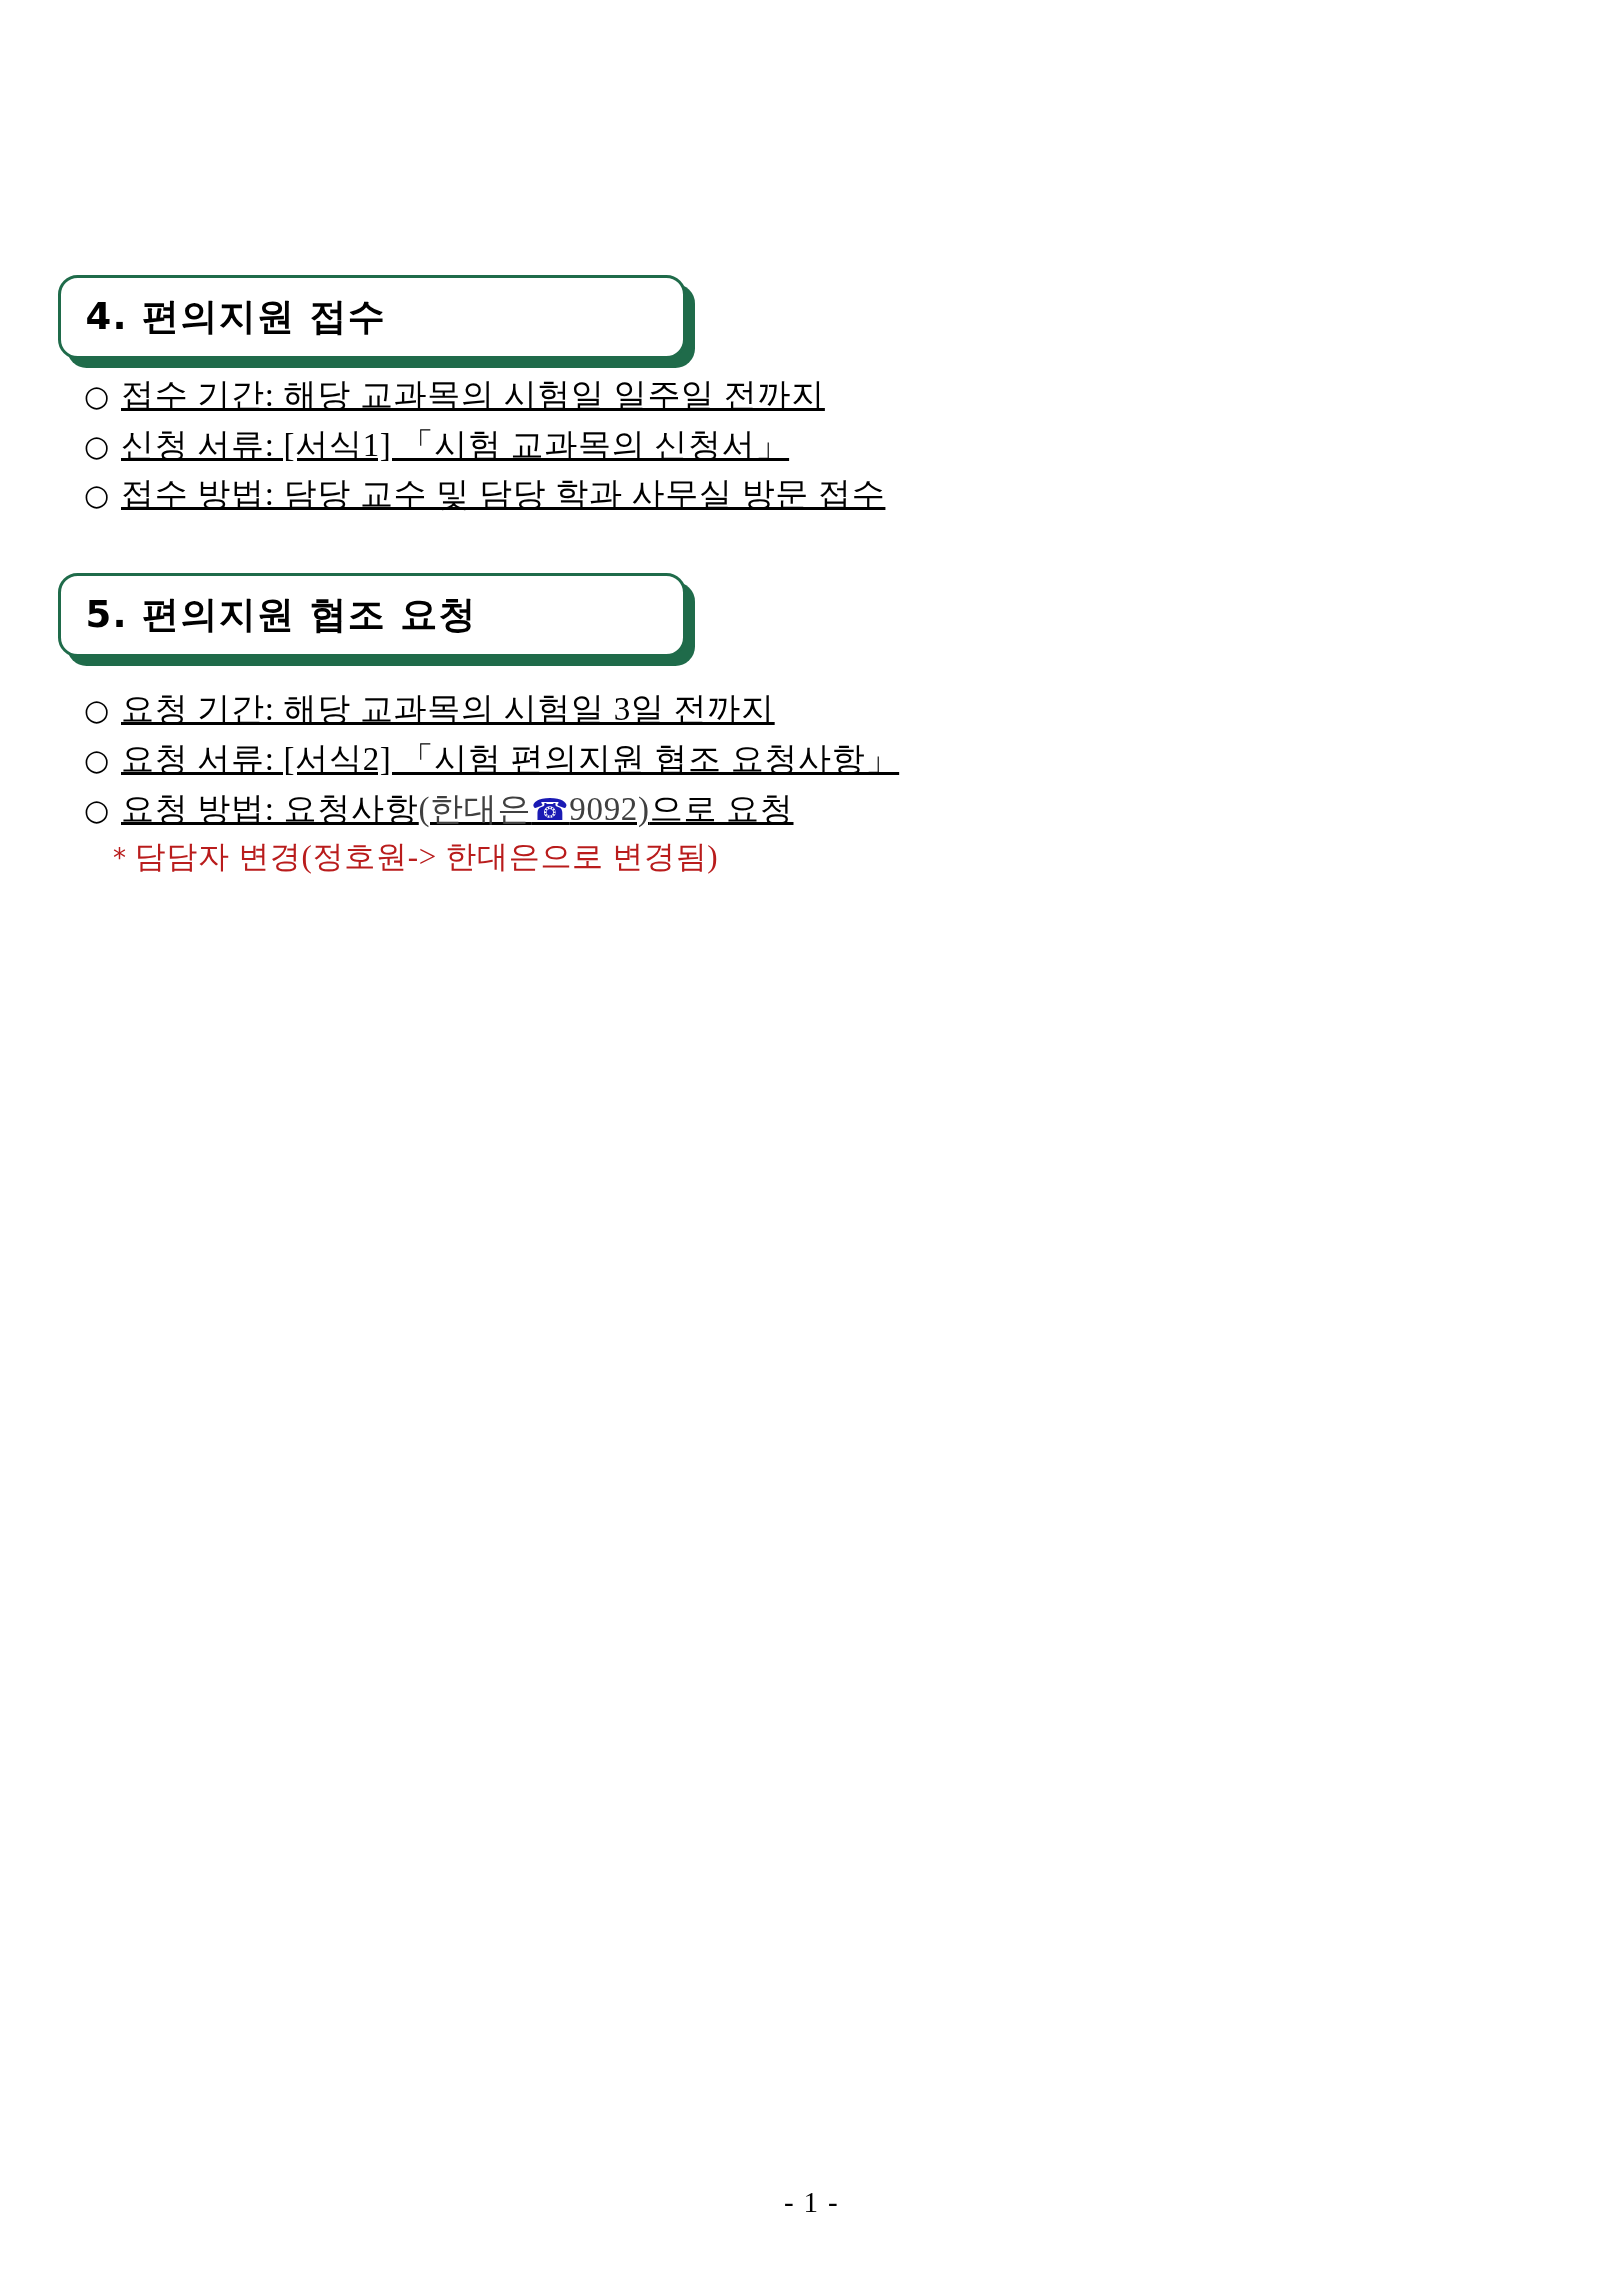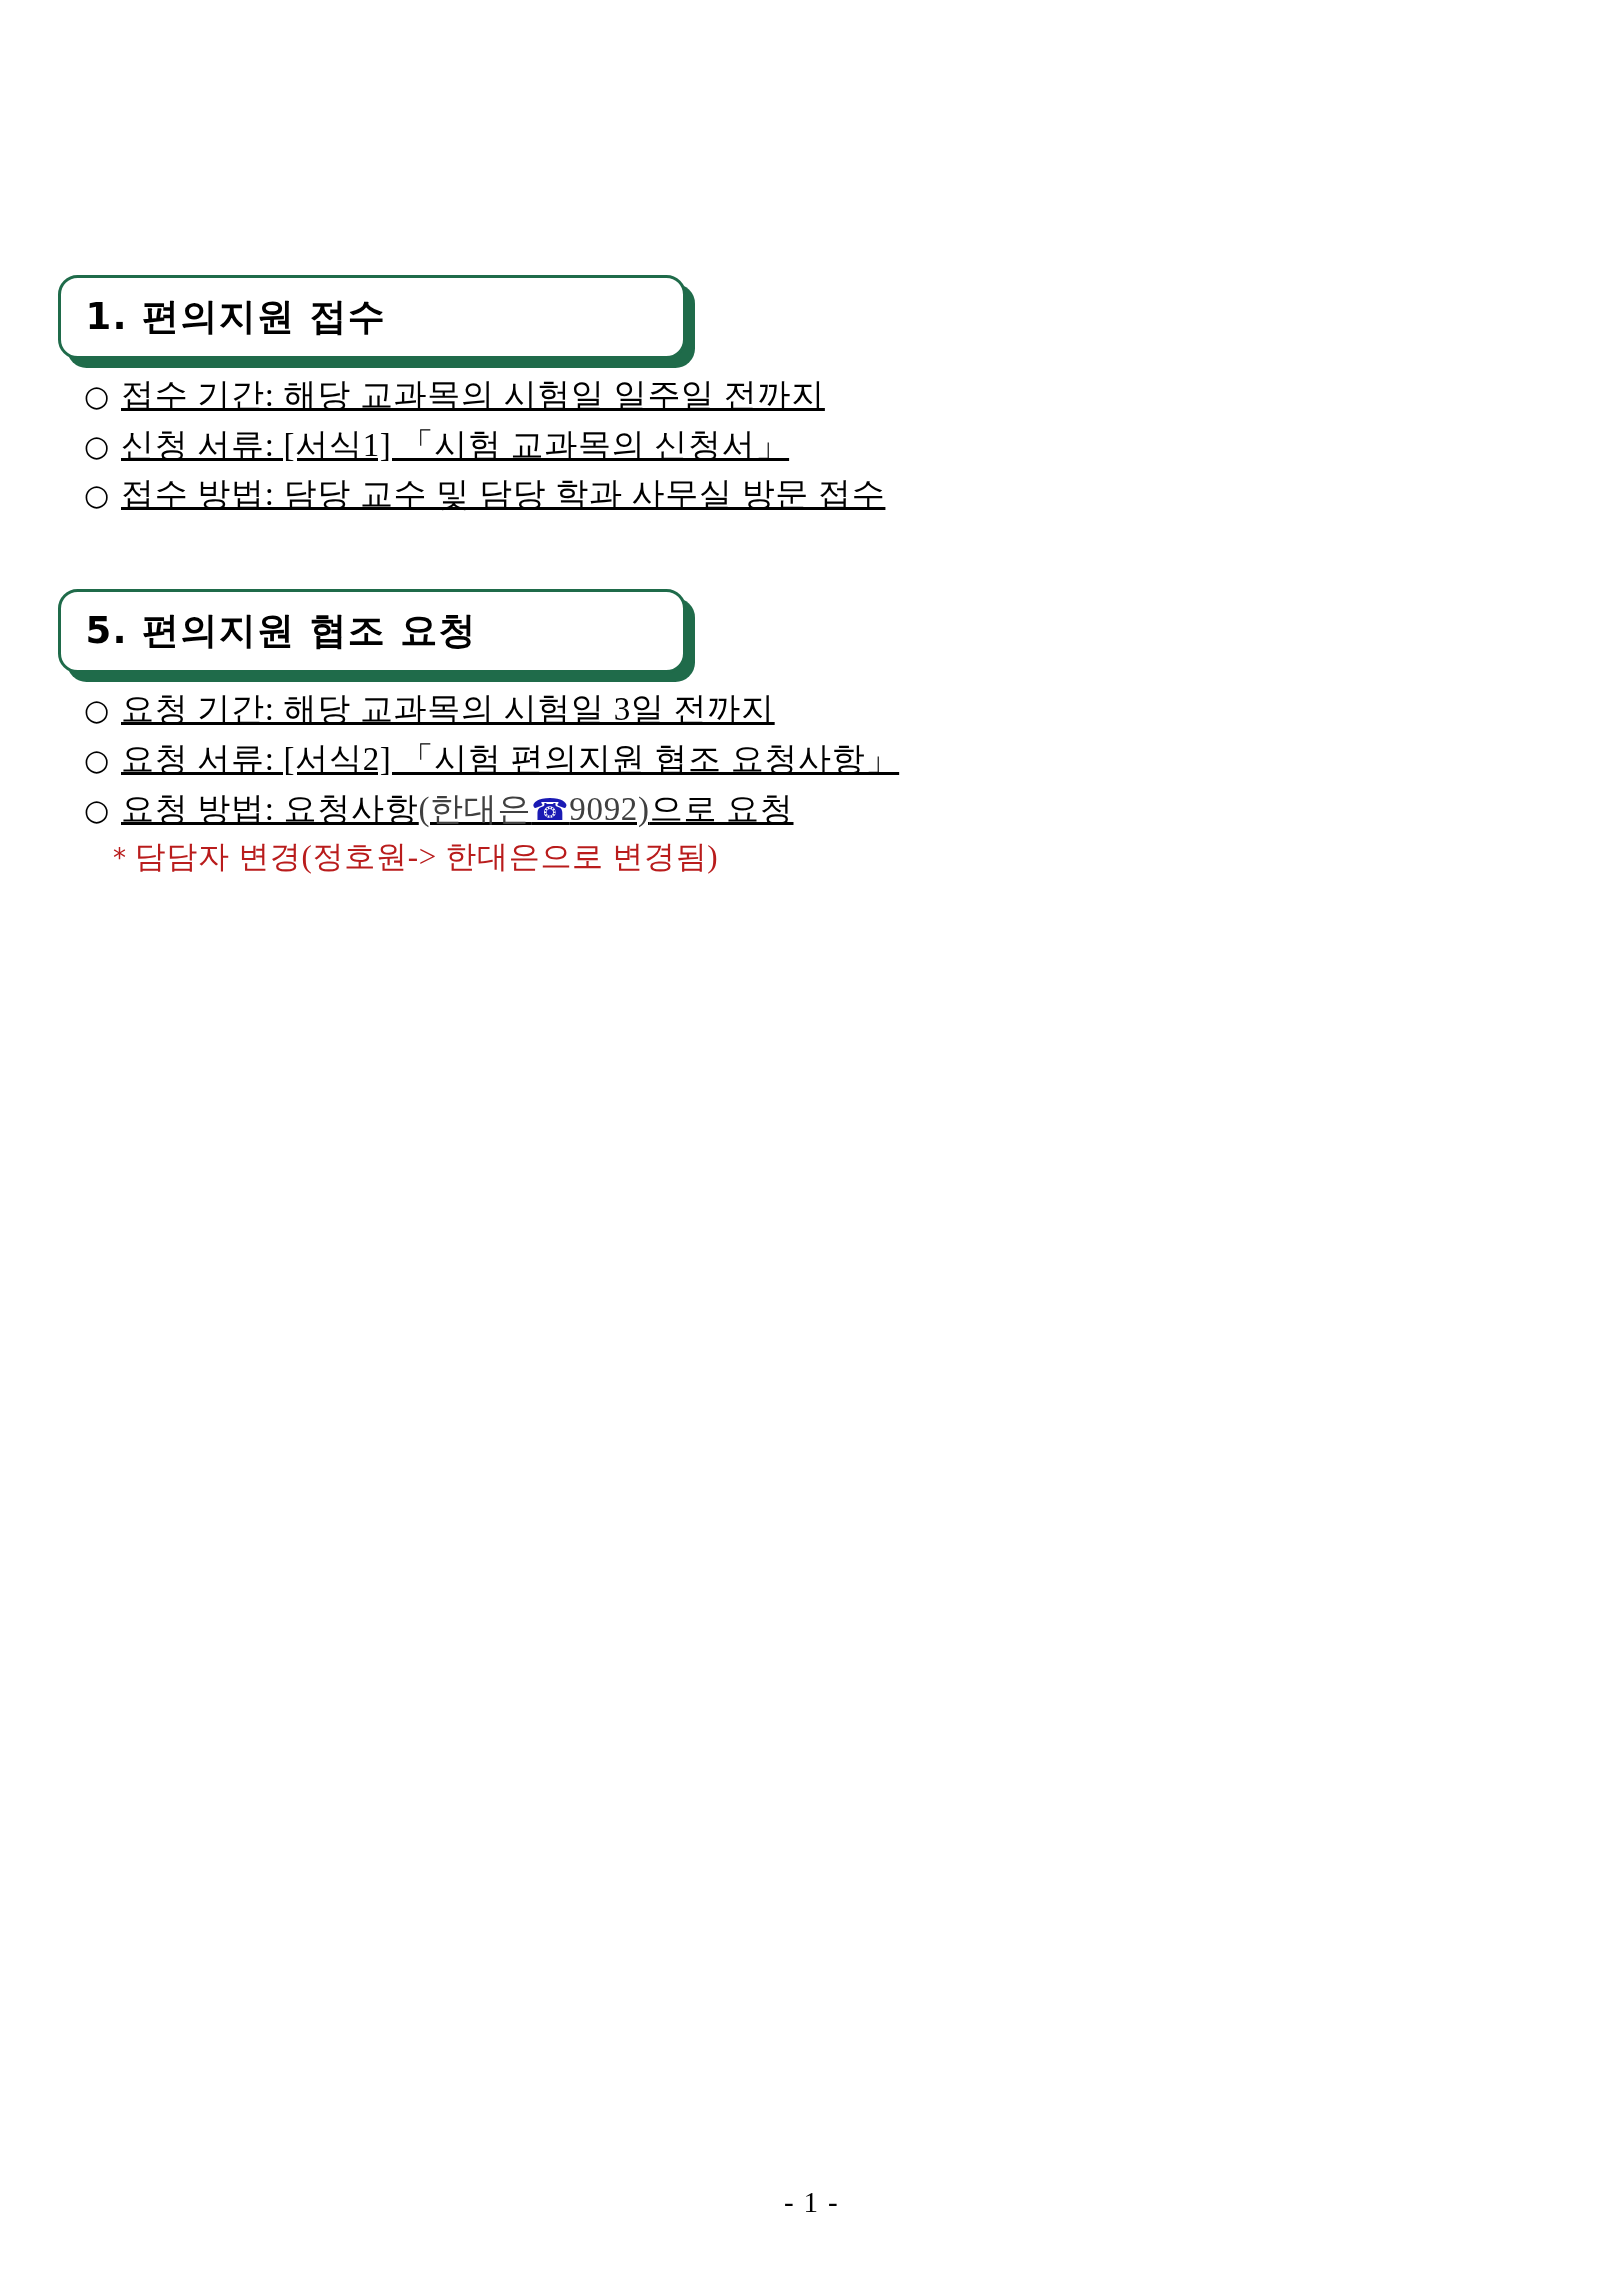--- a/index.html
+++ b/index.html
@@ -57,21 +57,21 @@
     transform: translateY(-50%);
     font-family: "DejaVu Sans", "Liberation Sans", sans-serif;
     font-weight: bold;
     font-size: 37px;
     letter-spacing: 1.3px;
     white-space: nowrap;
     color: #000000;
   }
 
   #heading-4 { left: 58px;  top: 275px;  width: 628px; }
-  #heading-5 { left: 58px;  top: 589px;  width: 628px; }
+  #heading-5 { left: 58px;  top: 573px;  width: 628px; }
 
   
   .bullet-item {
     position: absolute;
     display: flex;
     align-items: baseline;
     white-space: nowrap;
     font-family: "Liberation Serif", "DejaVu Serif", serif;
     font-size: 33px;
     letter-spacing: 0.7px;
@@ -136,21 +136,21 @@
 </style>
 </head>
 <body>
 
 <div class="page">
   <div class="content">
 
     <div class="section-heading" id="heading-4">
       <div class="shadow"></div>
       <div class="box"></div>
-      <div class="label">1. 편의지원 접수</div>
+      <div class="label">4. 편의지원 접수</div>
     </div>
 
     <div class="bullet-item" id="s4-item-0">
       <span class="marker">○</span>
       <span class="text">접수 기간: 해당 교과목의 시험일 일주일 전까지</span>
     </div>
     <div class="bullet-item" id="s4-item-1">
       <span class="marker">○</span>
       <span class="text">신청 서류: [서식1] 「시험 교과목의 신청서」</span>
     </div>

